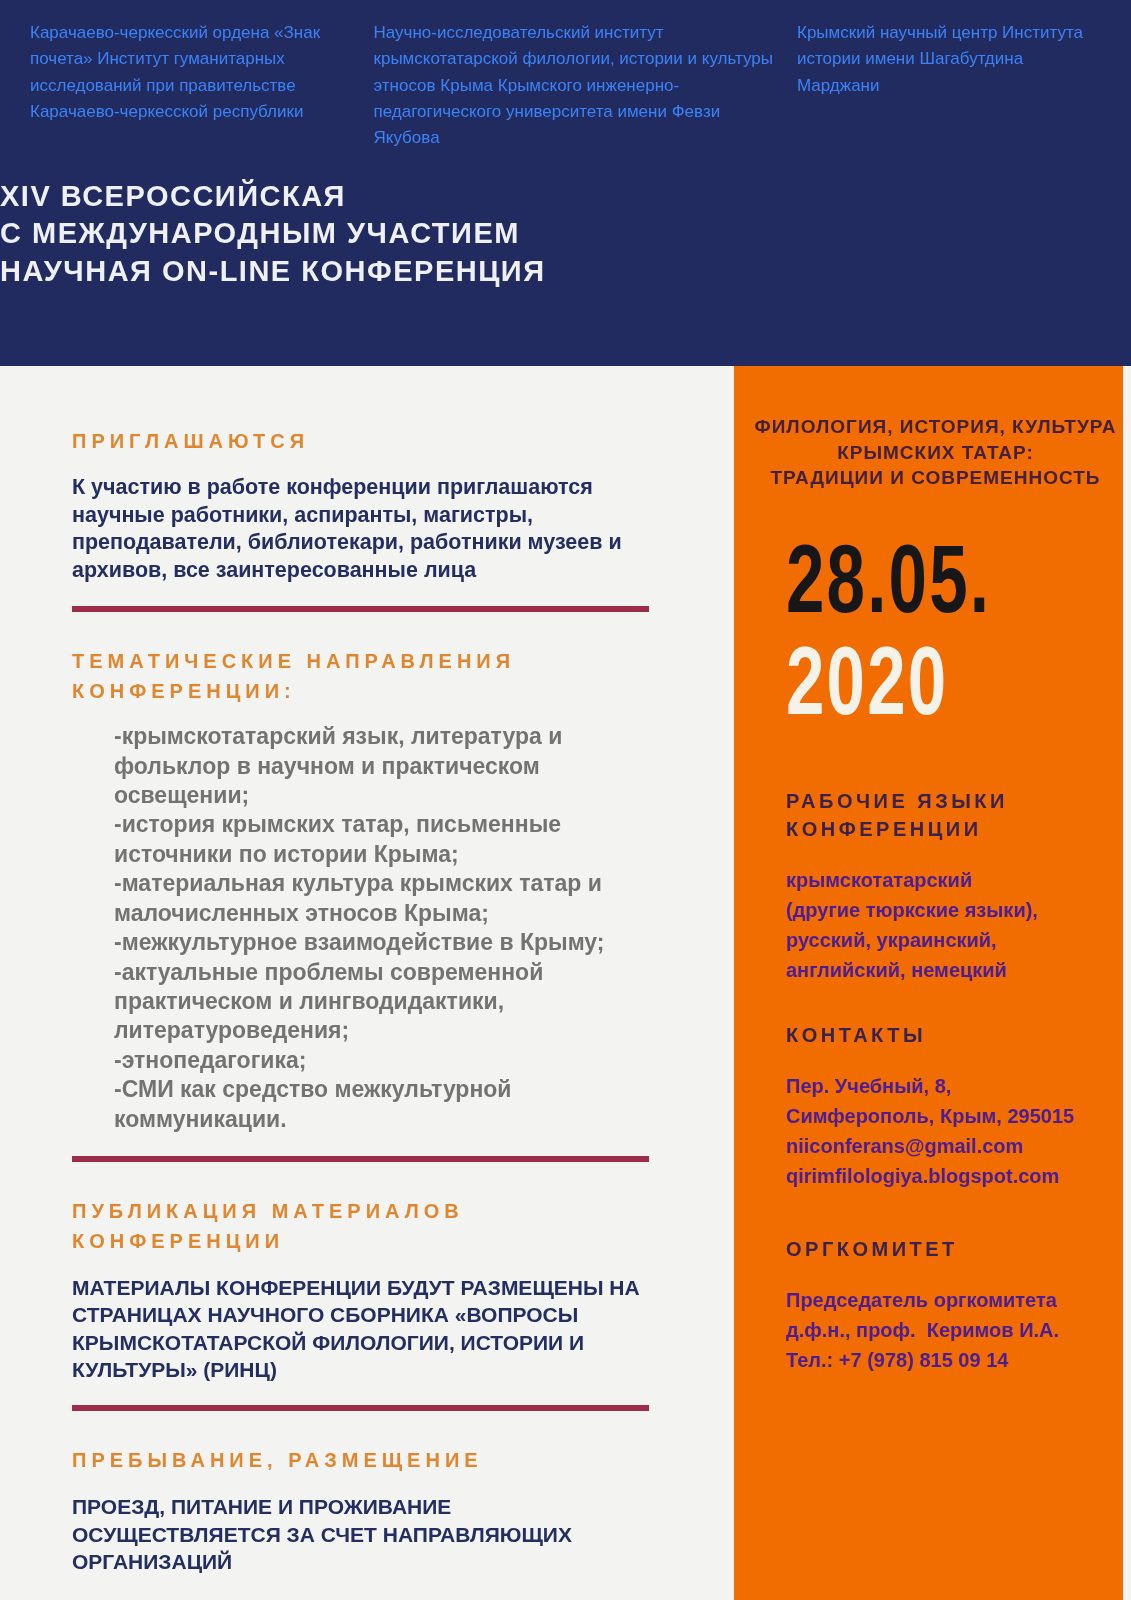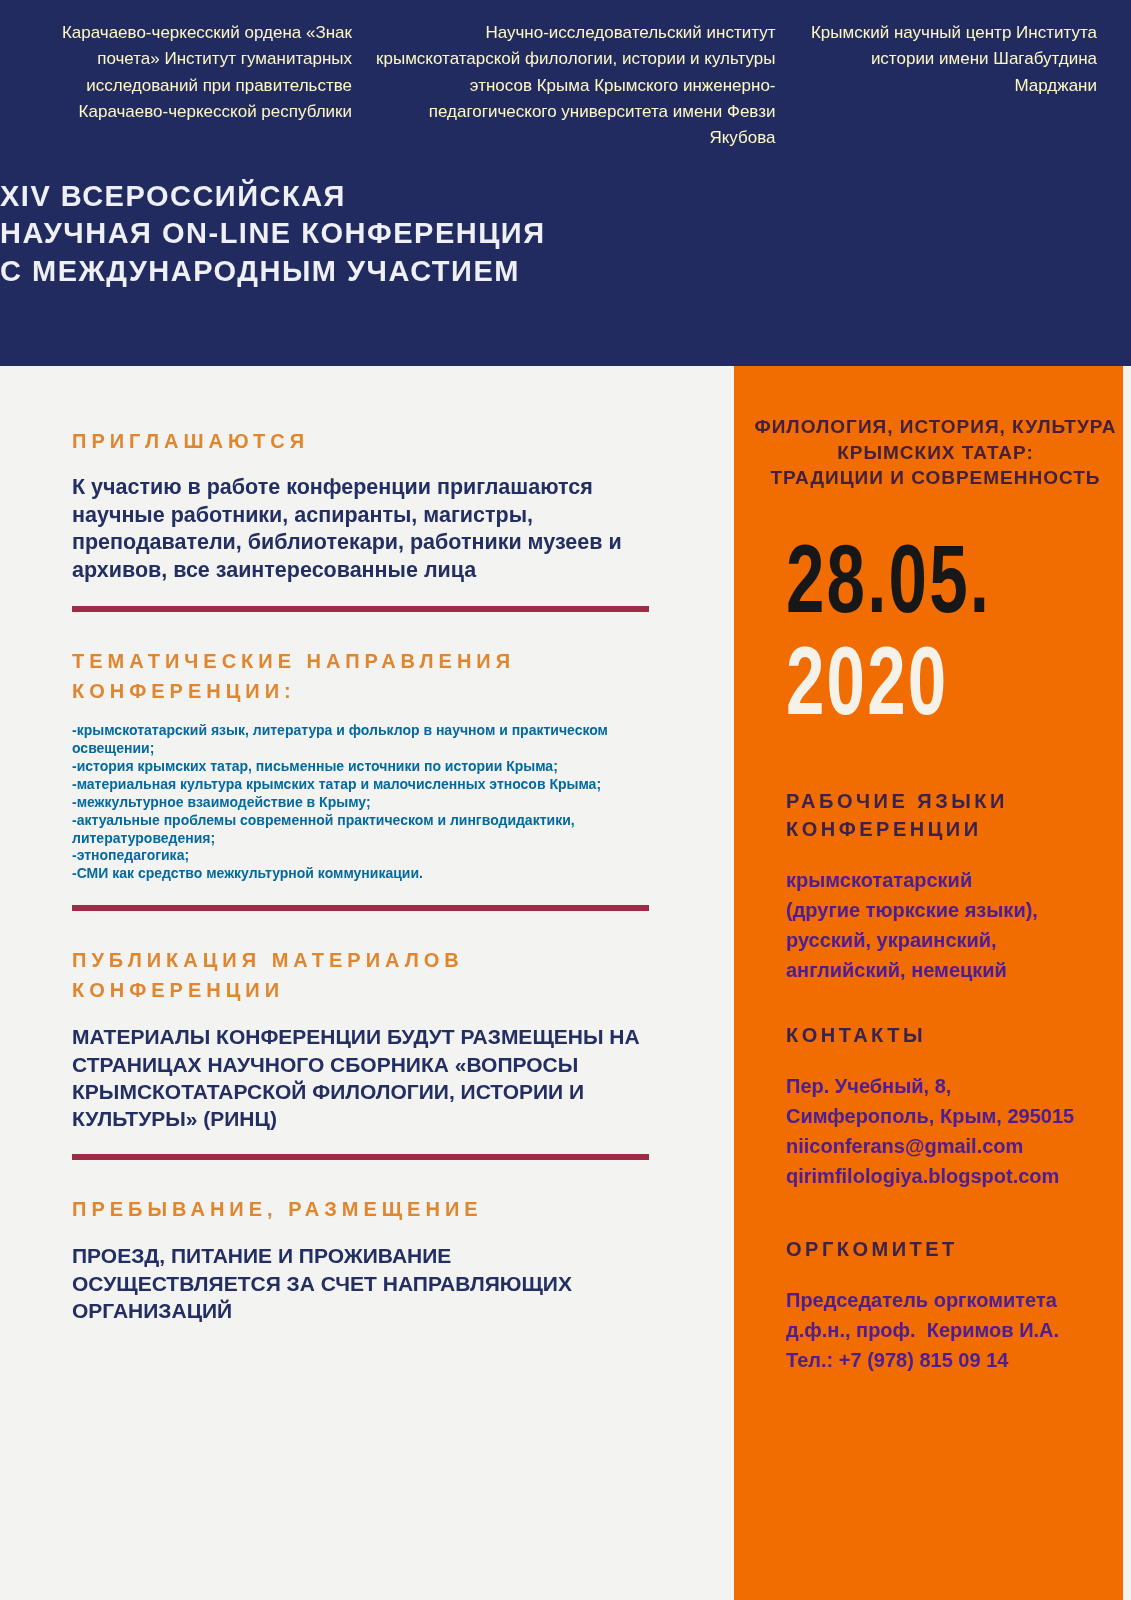--- a/index.html
+++ b/index.html
@@ -5,38 +5,38 @@
   html,body { margin:0; padding:0; background:#e9e9e7; }
   .poster {
     position:relative; width:1131px; height:1600px;
     background:#f3f3f1; overflow:hidden;
     font-family:"Liberation Sans", sans-serif;
   }
 
   
   .hdr { position:absolute; top:0; left:0; width:1131px; height:366px; background:#222b60; }
   .insts { display:flex; justify-content:space-between; padding:20px 34px 0 30px; box-sizing:border-box; }
-  .inst { color:#fef9c3; font-size:17px; line-height:1.55; text-align:right; font-weight:400; }
+  .inst { color:#3b82f6; font-size:17px; line-height:1.55; text-align:left; font-weight:400; }
   .inst-1 { width:322px; }
   .inst-2 { width:402px; }
   .inst-3 { width:300px; }
   .title { margin:26px 0 0; text-align:left; color:#eef0f6; font-size:29px; line-height:1.3;
            letter-spacing:1.5px; font-weight:700; }
   .title span { display:block; }
 
   
   .left { position:absolute; top:366px; left:0; width:742px; height:1234px;
           padding:60px 93px 0 72px; box-sizing:border-box; }
   .sec-h { color:#e0862e; font-size:20px; letter-spacing:5px; font-weight:700;
            margin:0; line-height:1.5; }
   .body-text { color:#232e63; font-weight:700; font-size:21.5px; line-height:1.28;
                margin:18px 0 0; }
   .divider { height:6px; background:#9c2c47; border:0; margin:22px 0 34px; width:100%; }
   .topics-list { margin-top:16px; }
-  .topic { color:#0369a1; font-weight:700; font-size:14px; line-height:1.28; }
+  .topic { color:#737373; font-weight:700; font-size:23px; line-height:1.28;margin-left:42px; }
   .upper-body { font-size:21px; line-height:1.3; }
 
   
   .right { position:absolute; top:366px; left:734px; width:389px; height:1234px;
            background:#f16c01; padding:48px 12px 0 52px; box-sizing:border-box; }
   .theme { margin:0 -14px 0 -40px; text-align:center; color:#44203e;
            font-size:19px; font-weight:700; letter-spacing:1px; line-height:1.35; }
   .theme span { display:block; }
   .date { margin-top:40px; transform:scaleX(.72); transform-origin:left top;
           font-weight:700; font-size:96px; line-height:1.0; letter-spacing:3px; white-space:nowrap; }
@@ -56,22 +56,22 @@
 <div class="poster">
 
   <header class="hdr">
     <div class="insts">
       <div class="inst inst-1">Карачаево-черкесский ордена «Знак почета» Институт гуманитарных исследований при правительстве Карачаево-черкесской республики</div>
       <div class="inst inst-2">Научно-исследовательский институт крымскотатарской филологии, истории и культуры этносов Крыма Крымского инженерно-педагогического университета имени Февзи Якубова</div>
       <div class="inst inst-3">Крымский научный центр Института истории имени Шагабутдина Марджани</div>
     </div>
     <h1 class="title">
       <span>XIV ВСЕРОССИЙСКАЯ</span>
+      <span>С МЕЖДУНАРОДНЫМ УЧАСТИЕМ</span>
       <span>НАУЧНАЯ ON-LINE КОНФЕРЕНЦИЯ</span>
-      <span>С МЕЖДУНАРОДНЫМ УЧАСТИЕМ</span>
     </h1>
   </header>
 
   <section class="left">
 
     <h2 class="sec-h">ПРИГЛАШАЮТСЯ</h2>
     <p class="body-text">К участию в работе конференции приглашаются научные работники, аспиранты, магистры, преподаватели, библиотекари, работники музеев и архивов, все заинтересованные лица</p>
 
     <hr class="divider">
 

